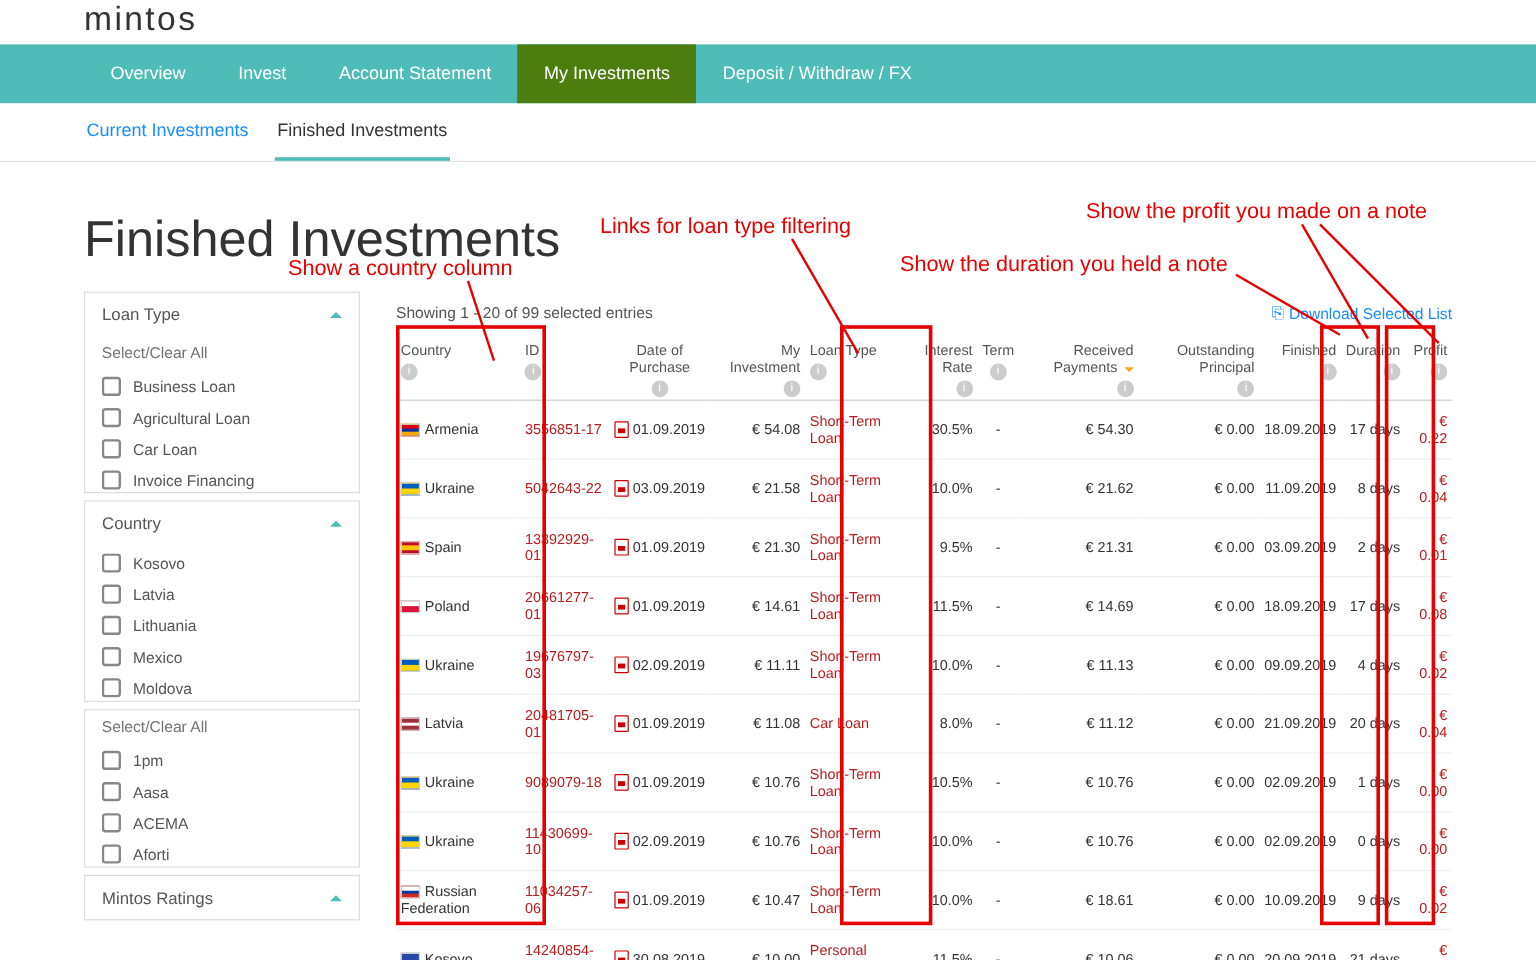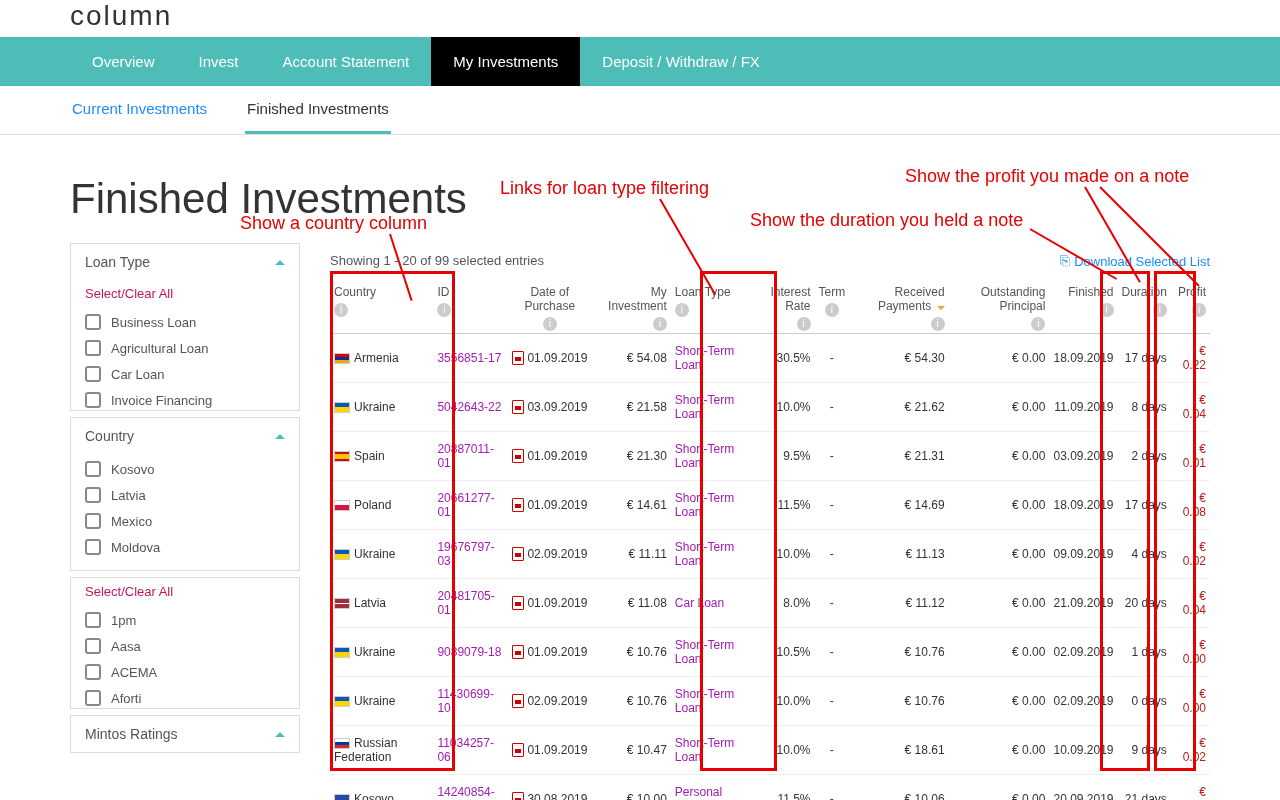--- a/index.html
+++ b/index.html
@@ -2,37 +2,37 @@
 <html><head>
   <meta charset="utf-8">
   <style>
     * { box-sizing: border-box; margin: 0; padding: 0; }
     body { font-family: -apple-system, BlinkMacSystemFont, "Segoe UI", Arial, sans-serif; width: 1280px; background: #fff; color: #333; }
     
     .logo { padding: 0 70px 5px; font-size: 28px; font-weight: 300; color: #333; letter-spacing: 2px; }
     
     .topnav { background: #4ebdb7; display: flex; padding: 0 70px; }
     .topnav-item { padding: 16px 22px; color: #fff; font-size: 15px; cursor: pointer; }
-    .topnav-item.active { background: #000000; }
-    
-    .subnav { display: flex; padding: 0 70px; border-bottom: 1px solid #e0e0e0; gap: 36px; }
+    .topnav-item.active { background: #4d7c0f; }
+    
+    .subnav { display: flex; padding: 0 70px; border-bottom: 1px solid #e0e0e0; gap: 20px; }
     .subnav-item { padding: 14px 2px; font-size: 15px; color: #333; cursor: pointer; }
     .subnav-item.active-blue { color: #1a8cff; }
     .subnav-item.active-underline { border-bottom: 3px solid #4ebdb7; }
     
     .pagetitle { padding: 40px 70px 20px; font-size: 42px; font-weight: 400; color: #333; }
     
     .content { display: flex; padding: 0 70px; gap: 30px; }
     
     .sidebar { width: 230px; flex-shrink: 0; }
     .filter-box { border: 1px solid #ddd; margin-bottom: 6px; }
     .filter-head { padding: 10px 14px; font-size: 14px; color: #555; display: flex; justify-content: space-between; align-items: center; cursor: pointer; }
     .caret-up { width: 0; height: 0; border-left: 5px solid transparent; border-right: 5px solid transparent; border-bottom: 5px solid #4ebdb7; }
     .filter-body { padding: 2px 14px 10px; max-height: 130px; overflow-y: auto; }
-    .select-clear { color: #be185d; font-size: 13px; padding: 4px 0 8px; cursor: pointer; }
+    .select-clear { color: #737373; font-size: 13px; padding: 4px 0 8px; cursor: pointer; }
     .filter-opt { display: flex; align-items: center; gap: 10px; padding: 5px 0; font-size: 13px; color: #555; }
     .filter-opt input { width: 16px; height: 16px; border: 2px solid #888; border-radius: 3px; appearance: none; cursor: pointer; }
     
     .main { flex: 1; position: relative; }
     .listhead { display: flex; justify-content: space-between; padding: 10px 0; font-size: 13px; color: #555; }
     .download { color: #1a8cff; cursor: pointer; display: flex; align-items: center; gap: 4px; }
     
     table { width: 100%; border-collapse: collapse; font-size: 12px; }
     th { padding: 6px 4px 2px; font-weight: 400; color: #555; text-align: center; vertical-align: top; border-bottom: 1px solid #ccc; }
     th.left { text-align: left; }
@@ -44,33 +44,33 @@
     td.right { text-align: right; }
     td.center { text-align: center; }
     .flag { display: inline-block; width: 16px; height: 11px; margin-right: 4px; vertical-align: middle; border: 1px solid #ccc; position: relative; overflow: hidden; }
     .flag-am { background: linear-gradient(#d90012 33%, #0033a0 33% 66%, #f2a800 66%); }
     .flag-ua { background: linear-gradient(#005bbb 50%, #ffd500 50%); }
     .flag-es { background: linear-gradient(#c60b1e 25%, #ffc400 25% 75%, #c60b1e 75%); }
     .flag-pl { background: linear-gradient(#fff 50%, #dc143c 50%); }
     .flag-lv { background: linear-gradient(#9e3039 40%, #fff 40% 60%, #9e3039 60%); }
     .flag-ru { background: linear-gradient(#fff 33%, #0039a6 33% 66%, #d52b1e 66%); }
     .flag-xk { background: #244aa5; }
-    .link { color: #a21caf; cursor: pointer; }
+    .link { color: #b91c1c; cursor: pointer; }
     .pdf-icon { display: inline-block; width: 12px; height: 14px; border: 1px solid #c00; border-radius: 1px; position: relative; vertical-align: middle; }
     .pdf-icon::after { content: ""; position: absolute; left: 2px; right: 2px; top: 5px; height: 4px; background: #c00; }
     .profit { color: #b91c1c; }
     
     .annot { position: absolute; color: #e60000; font-size: 18px; pointer-events: none; z-index: 20; white-space: nowrap; }
     .redbox { position: absolute; border: 3px solid #e60000; pointer-events: none; z-index: 10; }
     .redline { position: absolute; background: #e60000; height: 2px; transform-origin: left center; z-index: 15; pointer-events: none; }
   </style>
 </head>
 <body>
 
-<div class="logo">column</div>
+<div class="logo">mintos</div>
 
 <div class="topnav" id="topnav">
     <div class="topnav-item">Overview</div>
     <div class="topnav-item">Invest</div>
     <div class="topnav-item">Account Statement</div>
     <div class="topnav-item active">My Investments</div>
     <div class="topnav-item">Deposit / Withdraw / FX</div>
   </div>
 
 <div class="subnav">
@@ -118,20 +118,24 @@
       </div>
       <div class="filter-body">
           <div id="flt-country">
             <label class="filter-opt">
               <input type="checkbox" style="">
               <span>Kosovo</span>
             </label>
             <label class="filter-opt">
               <input type="checkbox" style="">
               <span>Latvia</span>
+            </label>
+            <label class="filter-opt">
+              <input type="checkbox" style="">
+              <span>Lithuania</span>
             </label>
             <label class="filter-opt">
               <input type="checkbox" style="">
               <span>Mexico</span>
             </label>
             <label class="filter-opt">
               <input type="checkbox" style="">
               <span>Moldova</span>
             </label>
           </div>
@@ -237,21 +241,21 @@
             <td class="right">10.0%</td>
             <td class="center">-</td>
             <td class="right">€ 21.62</td>
             <td class="right">€ 0.00</td>
             <td class="right">11.09.2019</td>
             <td class="right">8 days</td>
             <td class="right profit">€ 0.04</td>
           </tr>
           <tr>
             <td><span class="flag flag-es"></span>Spain</td>
-            <td><span class="link">20887011-01</span></td>
+            <td><span class="link">13392929-01</span></td>
             <td class="center"><span class="pdf-icon"></span> 01.09.2019</td>
             <td class="right">€ 21.30</td>
             <td><span class="link">Short-Term Loan</span></td>
             <td class="right">9.5%</td>
             <td class="center">-</td>
             <td class="right">€ 21.31</td>
             <td class="right">€ 0.00</td>
             <td class="right">03.09.2019</td>
             <td class="right">2 days</td>
             <td class="right profit">€ 0.01</td>

